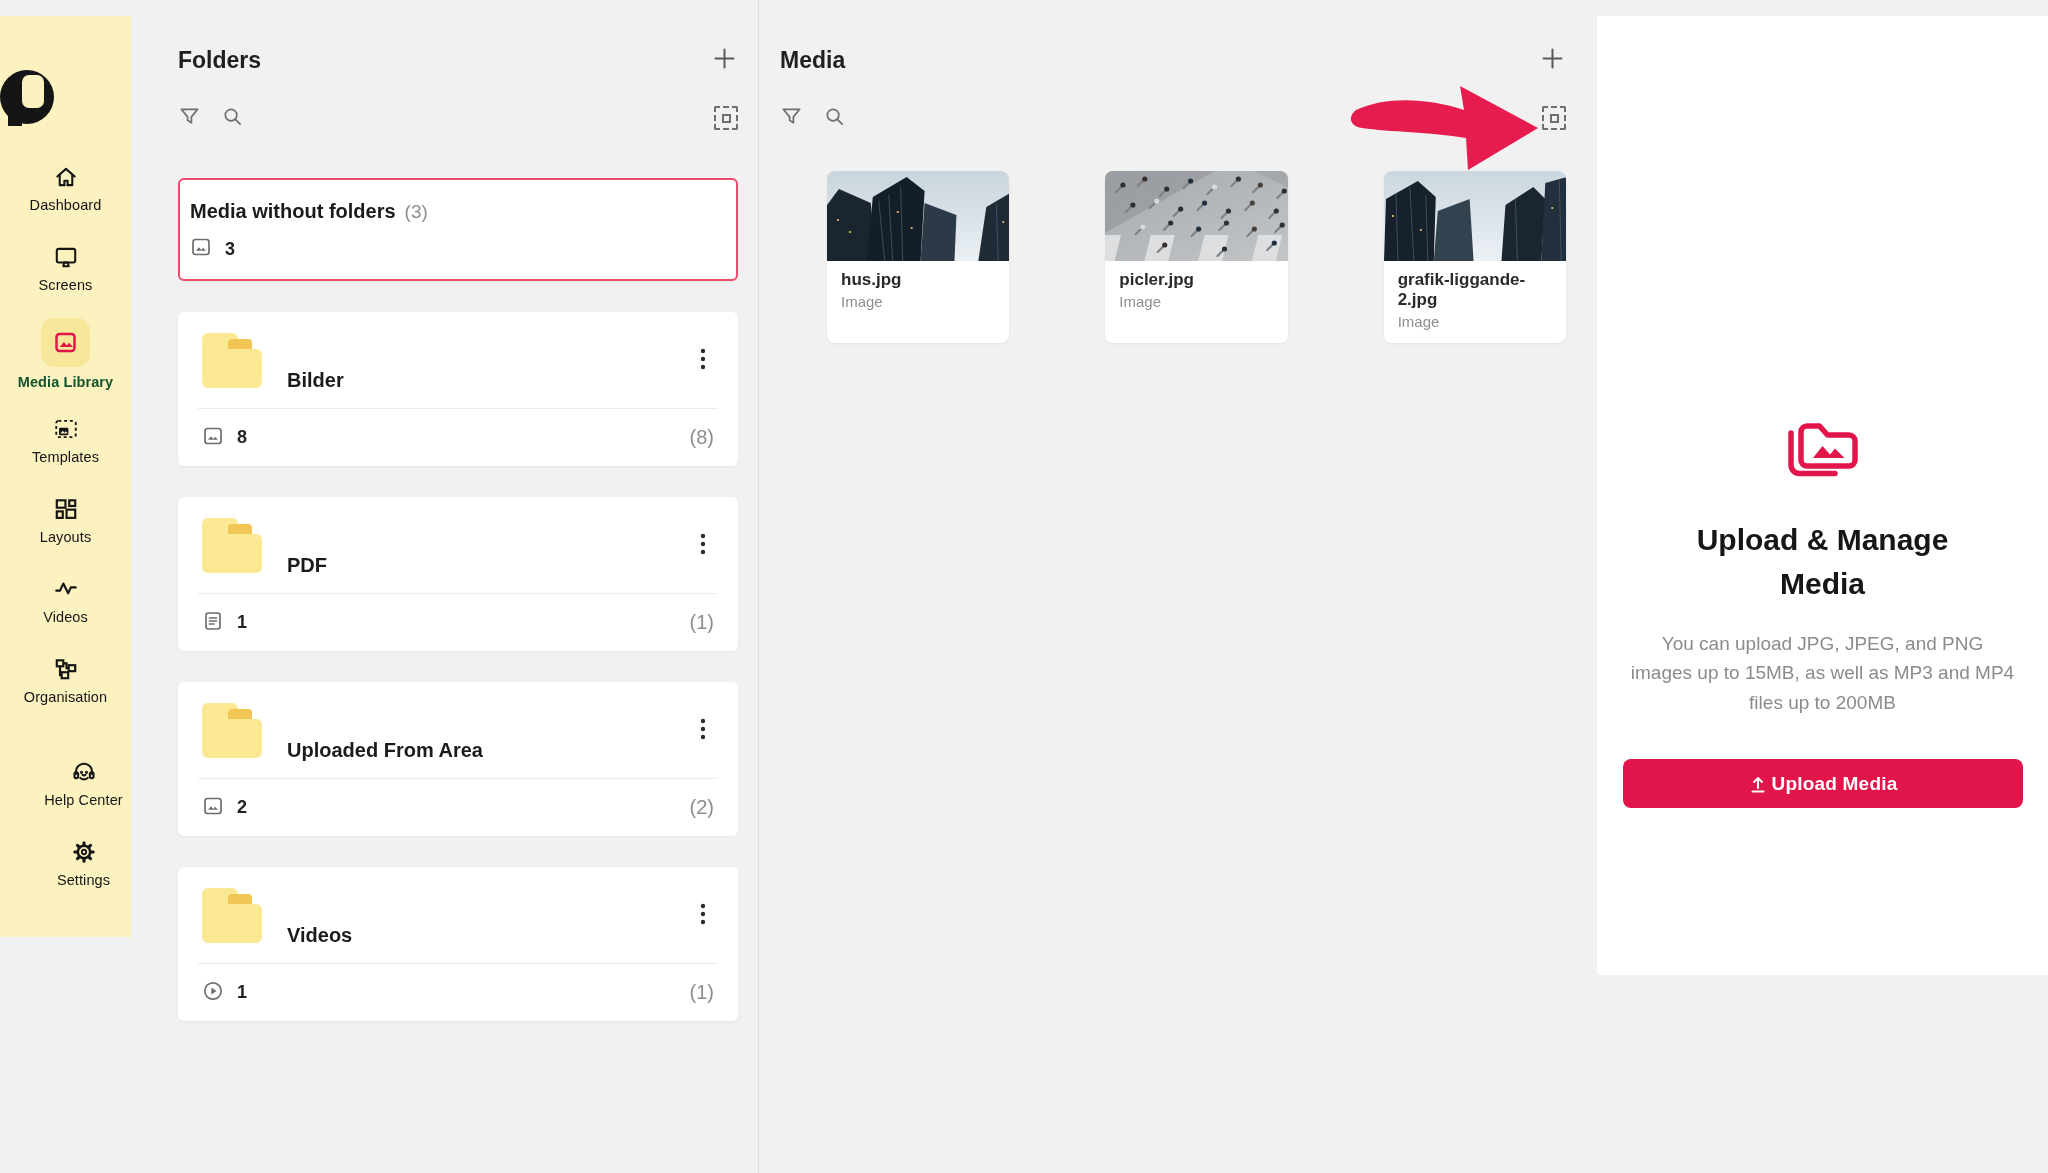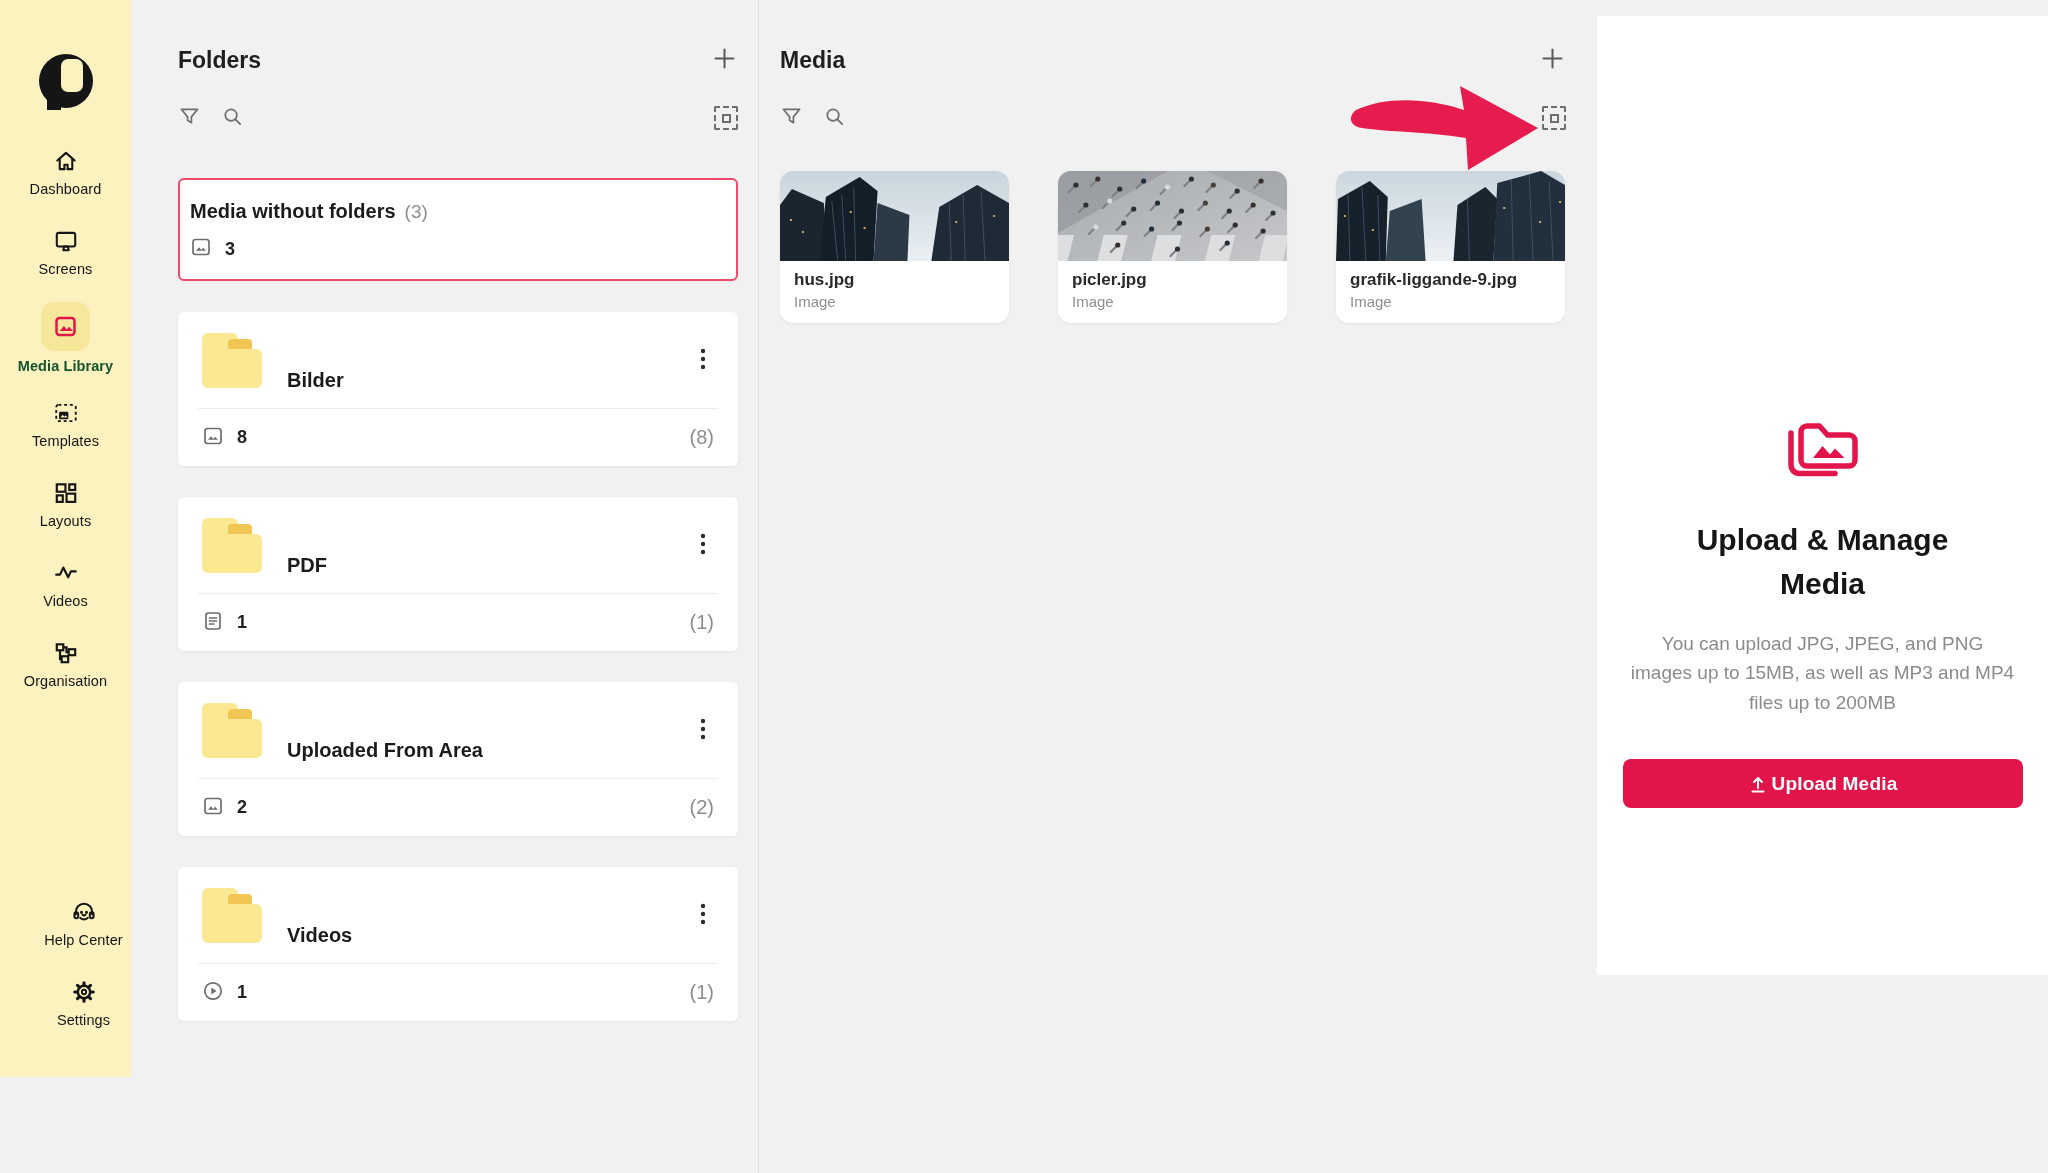--- a/index.html
+++ b/index.html
@@ -7,23 +7,23 @@
   body {
     font-family:"Liberation Sans", sans-serif;
     background:#F1F1F1;
     color:#1C1C1C;
     overflow:hidden;
     position:relative;
   }
 
   
   .sidebar {
-    position:absolute; left:0; top:0; width:131px; height:1077px;
+    position:absolute; left:0; top:16px; width:131px; height:921px;
     background:#FBF2C0;
-    display:flex; flex-direction:column; align-items:center;
+    display:flex; flex-direction:column; align-items:flex-start;
   }
   .logo { margin-top:54px; width:54px; height:54px; position:relative; }
   .logo .circle { position:absolute; left:0; top:0; width:54px; height:54px; background:#151515; border-radius:50%; }
   .logo .hole { position:absolute; left:22px; top:5px; width:22px; height:33px; background:#FBF2C0; border-radius:7px; }
   .logo .foot { position:absolute; left:8px; top:40px; width:14px; height:16px; background:#151515; }
 
   .nav-main { margin-top:24px; display:flex; flex-direction:column; align-items:center; width:100%; }
   .nav-bottom { margin-top:auto; padding-bottom:34px; display:flex; flex-direction:column; align-items:center; width:100%;padding-left:36px; }
   .nav-item {
     width:100%; height:80px; display:flex; flex-direction:column;
@@ -77,22 +77,23 @@
   .folder-ic { position:relative; width:60px; height:55px; flex:none; }
   .folder-ic .b1 { position:absolute; left:0; top:0; width:36px; height:28px; background:#FAE893; border-radius:6px; }
   .folder-ic .b2 { position:absolute; left:26px; top:6px; width:24px; height:16px; background:#F2C653; border-radius:4px; }
   .folder-ic .b3 { position:absolute; left:0; top:16px; width:60px; height:39px; background:#FAE893; border-radius:6px; }
 
   
   .media-panel { position:absolute; left:780px; top:40px; width:786px; }
   .vdivider { position:absolute; left:758px; top:0; width:1px; height:1173px; background:#E0E0E0; }
   .media-grid { margin-top:35px; display:flex; gap:49px; }
   .media-card {
-    width:229px; background:#fff; border-radius:13px; overflow:hidden; cursor:pointer;
+    width:229px; background:#fff; border-radius:8px; overflow:hidden; cursor:pointer;
     box-shadow:0 1px 3px rgba(0,0,0,.06);
+    margin-left:47px;
   }
   .thumb { display:block; width:229px; height:90px; }
   .mc-label { padding:9px 14px 13px; }
   .mc-name { font-size:17px; font-weight:600; color:#2A2A2A; }
   .mc-type { margin-top:3px; font-size:15px; color:#8F8F8F; }
 
   .annotation-arrow { position:absolute; left:1346px; top:72px; z-index:6; pointer-events:none; }
 
   
   .upload-panel { position:absolute; left:1597px; top:16px; width:451px; height:959px; background:#FFFFFF; }
@@ -590,21 +591,21 @@
         </g>
         <g fill="#C8A968">
             <rect x="8" y="44" width="2" height="2"></rect>
             <rect x="36" y="58" width="2" height="2"></rect>
             <rect x="168" y="36" width="2" height="2"></rect>
             <rect x="204" y="50" width="2" height="2"></rect>
             <rect x="224" y="30" width="2" height="2"></rect>
           </g>
       </svg>
       <div class="mc-label">
-        <div class="mc-name">grafik-liggande-9.jpg</div>
+        <div class="mc-name">grafik-liggande-2.jpg</div>
         <div class="mc-type">Image</div>
       </div>
     </div>
   </div>
 </section>
 
 <svg class="annotation-arrow" width="200" height="105" viewBox="0 0 200 105">
   <path d="M10 38 C 40 24, 82 26, 118 38 L 114 14 L 192 56 L 122 98 L 120 66 C 84 60, 44 60, 16 56 C 3 54, 2 44, 10 38 Z" fill="#E61B4E"></path>
 </svg>
 

